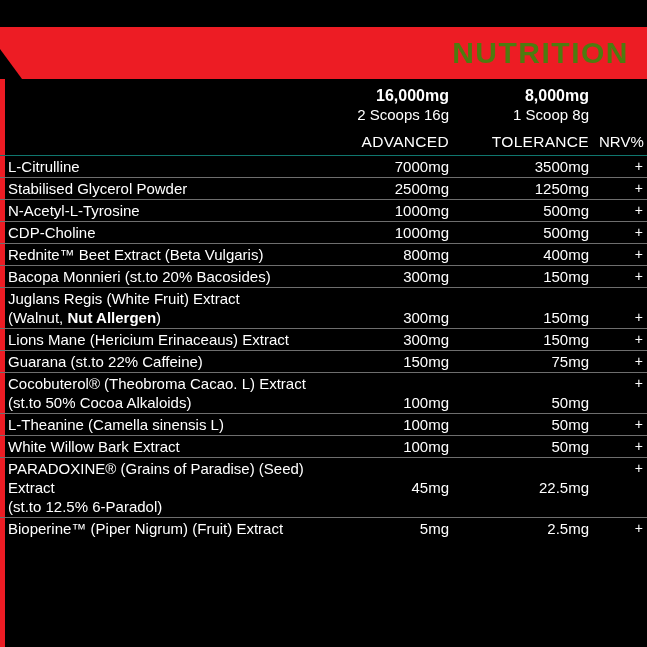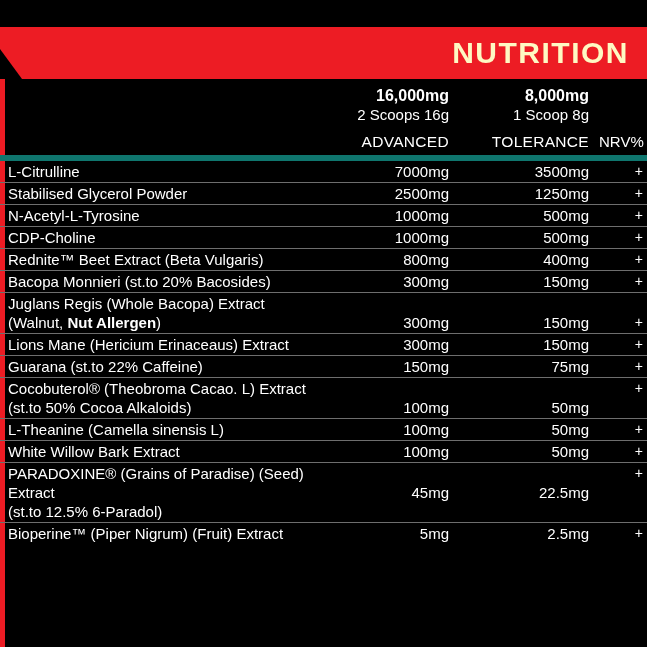--- a/index.html
+++ b/index.html
@@ -35,21 +35,21 @@
   }
   .header-title {
     position: absolute;
     right: 18px;
     top: 30px;
     height: 46px;
     line-height: 46px;
     font-size: 30px;
     font-weight: bold;
     letter-spacing: 1.5px;
-    color: #fef9c3;
+    color: #4d7c0f;
     text-align: right;
   }
 
   
   .left-stripe {
     position: absolute;
     left: 0;
     top: 79px;
     width: 5px;
     height: 568px;
@@ -82,21 +82,21 @@
     text-align: right;
     line-height: 19px;
   }
   thead th.blank { padding-left: 8px; }
   thead th .line1 { display: block; font-weight: bold; font-size: 16px; }
   thead th .line2 { display: block; font-size: 15px; }
   thead th .line3 { display: block; font-size: 15.5px; letter-spacing: .3px; margin-top: 8px; }
   thead th.nrv-head { font-size: 15px; padding-right: 12px; }
 
   tbody tr { border-top: 1px solid #6e6e6e; padding-left: 28px; }
-  thead tr.head-row th { border-bottom: 6px solid #0f766e; padding-bottom: 4px; }
+  thead tr.head-row th { border-bottom: 1px solid #0f766e; padding-bottom: 4px; }
 
   tbody td {
     font-size: 15px;
     line-height: 19px;
     padding: 1px 0 1px 0;
     color: #ffffff;
     vertical-align: top;
     white-space: nowrap;
   }
   tbody td.name {
@@ -192,21 +192,21 @@
 
         <tr>
           <td class="name">Bacopa Monnieri (st.to 20% Bacosides)</td>
           <td class="val">300mg</td>
           <td class="val">150mg</td>
           <td class="nrv">+</td>
         </tr>
 
         <tr>
           <td class="name">
-            <span class="sub">Juglans Regis (Whole Bacopa) Extract</span>
+            <span class="sub">Juglans Regis (White Fruit) Extract</span>
             <span class="sub"><span>(Walnut, </span><span class="allergen">Nut Allergen</span><span>)</span></span>
           </td>
           <td class="val">
               <span class="sub">&nbsp;</span>
               <span class="sub">300mg</span>
             </td>
           <td class="val">
               <span class="sub">&nbsp;</span>
               <span class="sub">150mg</span>
             </td>

